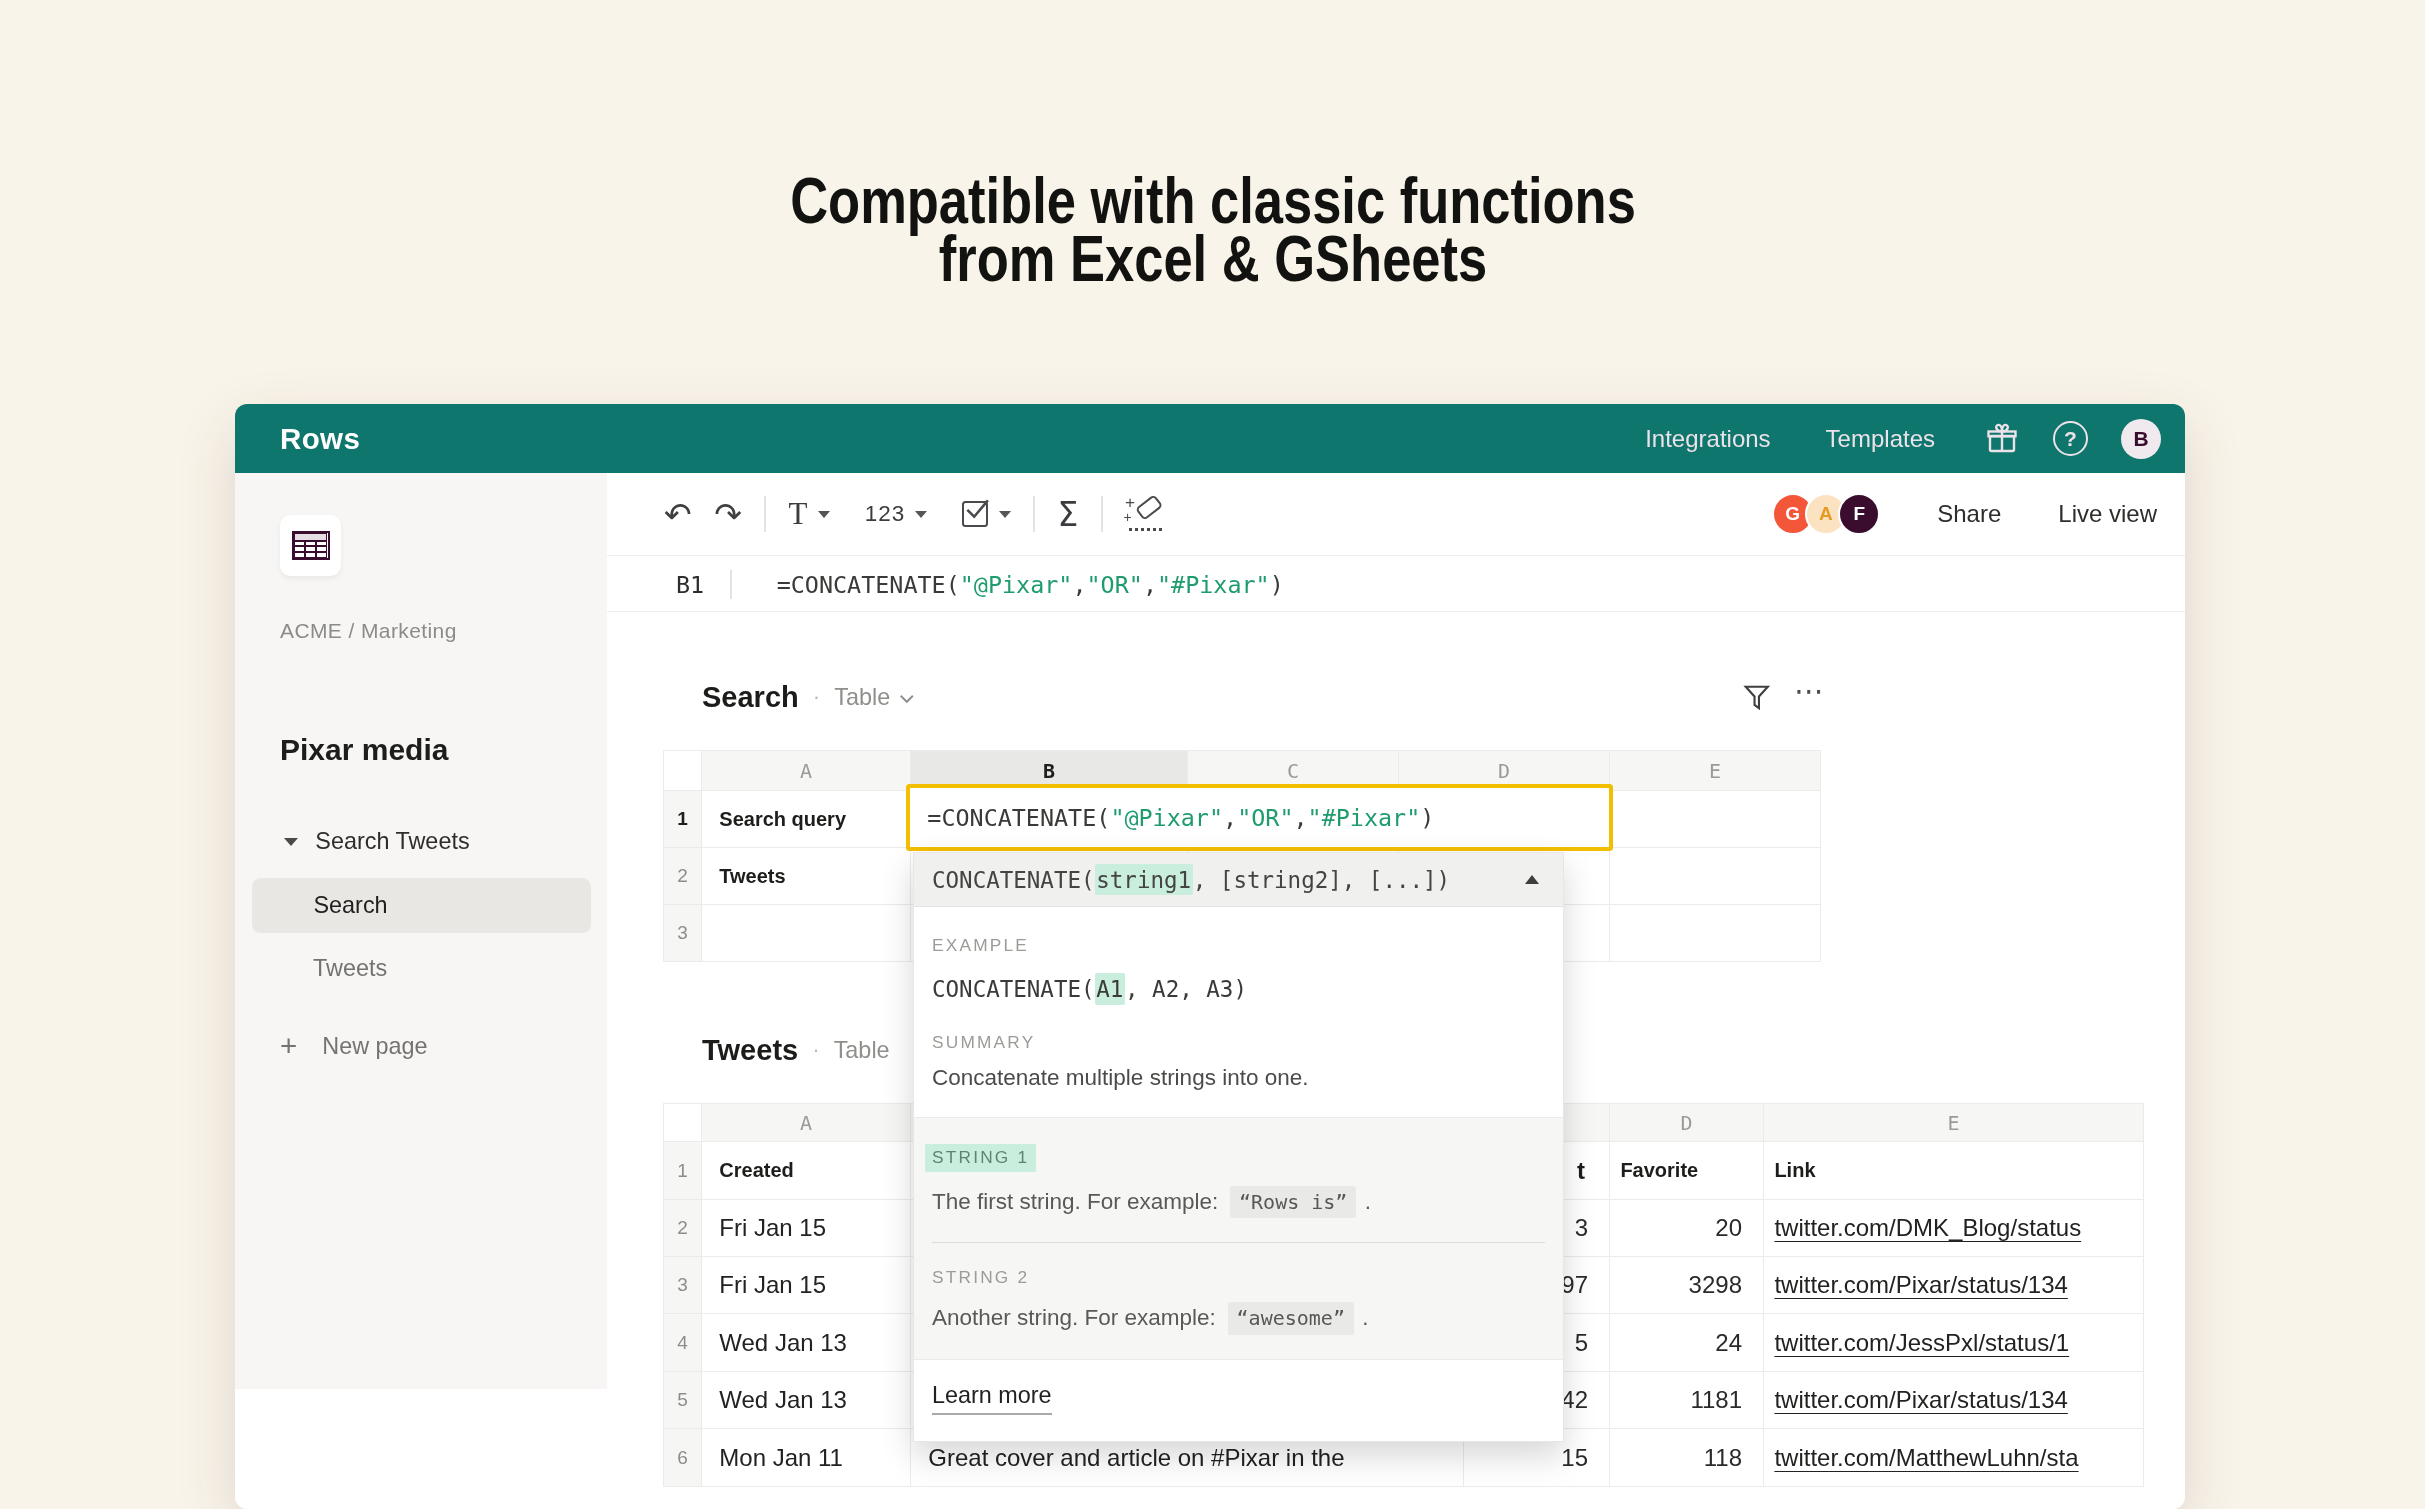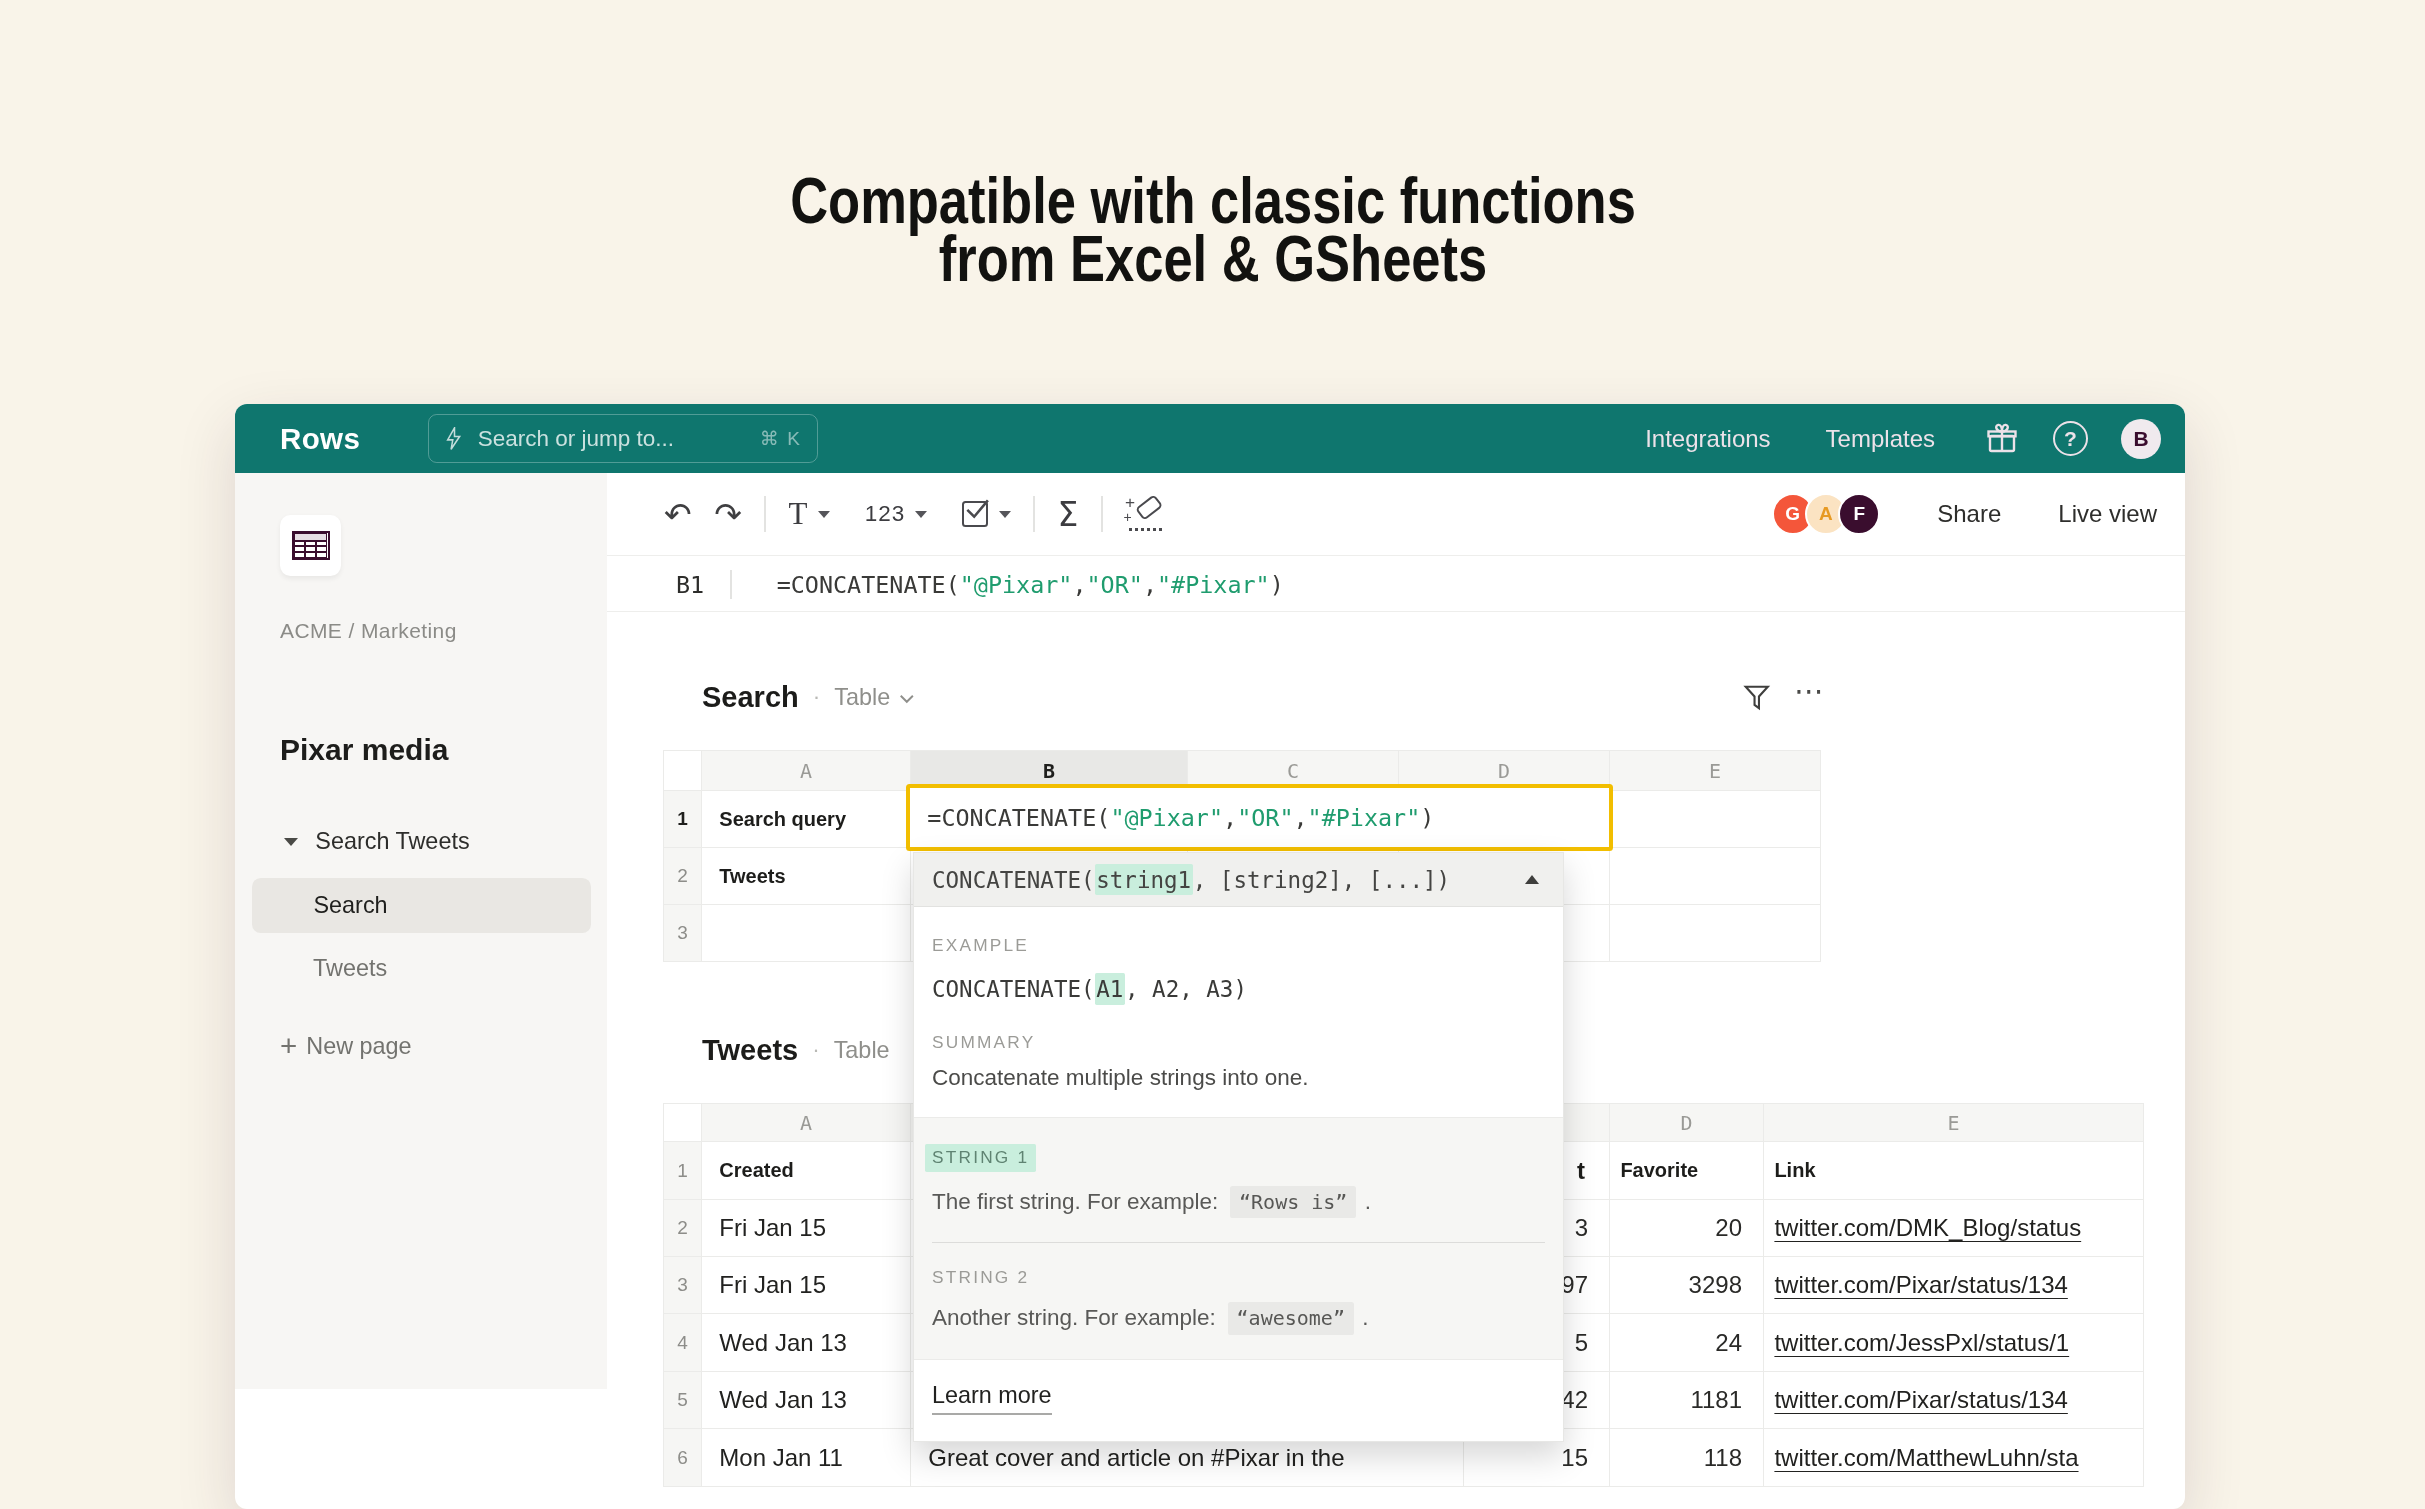--- a/index.html
+++ b/index.html
@@ -38,21 +38,21 @@
   .ws-title { left:45px; top:260px; font-size:30px; font-weight:bold; color:#1d1d1b; }
   .side-group { left:0; top:351px; width:372px; height:35px; display:flex; align-items:center; }
   .caret-down { margin-left:49px; width:0; height:0; border-left:7px solid transparent; border-right:7px solid transparent; border-top:8.7px solid #4a4a46; }
   .side-group-label { margin-left:17.3px; font-size:23.4px; color:#2d2d2b; }
   .side-item-active { left:16.5px; top:405px; width:339px; height:55px; background:#e9e7e3; border-radius:8.7px; display:flex; align-items:center; }
   .side-item-active span { margin-left:62px; font-size:23.4px; color:#1f1f1d; }
   .side-item { left:0; top:475px; width:372px; height:40px; display:flex; align-items:center; }
   .side-item span { margin-left:78px; font-size:23.4px; color:#73736f; }
   .new-page { left:0; top:553px; width:372px; height:40px; display:flex; align-items:center; }
   .plus { margin-left:45px; font-size:29.5px; color:#73736f; font-weight:300; line-height:29.5px; }
-  .new-page span.lbl { margin-left:9px; font-size:23.4px; color:#73736f; }
+  .new-page span.lbl { margin-left:25px; font-size:23.4px; color:#73736f; }
 
   
   .toolbar { left:372px; top:69px; width:1578px; height:83px; background:#fff; border-bottom:1.7px solid #eeeeec; display:flex; align-items:center; }
   .tb-left { display:flex; align-items:center; padding-left:57px; }
   .tb-btn { display:flex; align-items:center; color:#48484a; }
   .tb-sep { width:1.7px; height:36px; background:#e3e3e1; margin:0 22.5px; }
   .u-arrow { font-size:33px; color:#3f3f41; line-height:33px; }
   .gap26 { margin-left:22.5px; }
   .tbl-caret { width:0; height:0; border-left:6px solid transparent; border-right:6px solid transparent; border-top:7.8px solid #55555a; margin-left:10.4px; }
   .t-glyph { font-family:"Liberation Serif", serif; font-size:31px; color:#3c3c40; }
@@ -136,27 +136,20 @@
 
   <div class="abs hero-title">
     <div>Compatible with classic functions</div>
     <div>from Excel &amp; GSheets</div>
   </div>
 
   <div class="abs window">
 
     <div class="abs app-header">
       <div class="logo">Rows</div>
-      <div class="searchbox">
-        <svg class="bolt" viewBox="0 0 20 28" fill="none" stroke="rgba(255,255,255,0.75)" stroke-width="1.8">
-            <path d="M11 1 L3 15 h6 l-2 11 L17 11 h-6 z"></path>
-          </svg>
-        <span class="search-ph">Search or jump to...</span>
-        <span class="search-kbd">⌘ K</span>
-      </div>
       <div class="hdr-nav">
         <span class="hdr-link">Integrations</span>
         <span class="hdr-link">Templates</span>
       </div>
       <div class="hdr-icons">
         <svg width="36" height="36" viewBox="0 0 24 24" fill="none" stroke="#ece2e9" stroke-width="1.6">
             <rect x="4" y="10" width="16" height="10" rx="1"></rect>
             <rect x="3" y="7" width="18" height="3.2"></rect>
             <line x1="12" y1="7" x2="12" y2="20"></line>
             <path d="M12 7 C8 7 7 3 9.5 2.6 C11.5 2.3 12 5 12 7 C12 5 12.5 2.3 14.5 2.6 C17 3 16 7 12 7 Z"></path>

